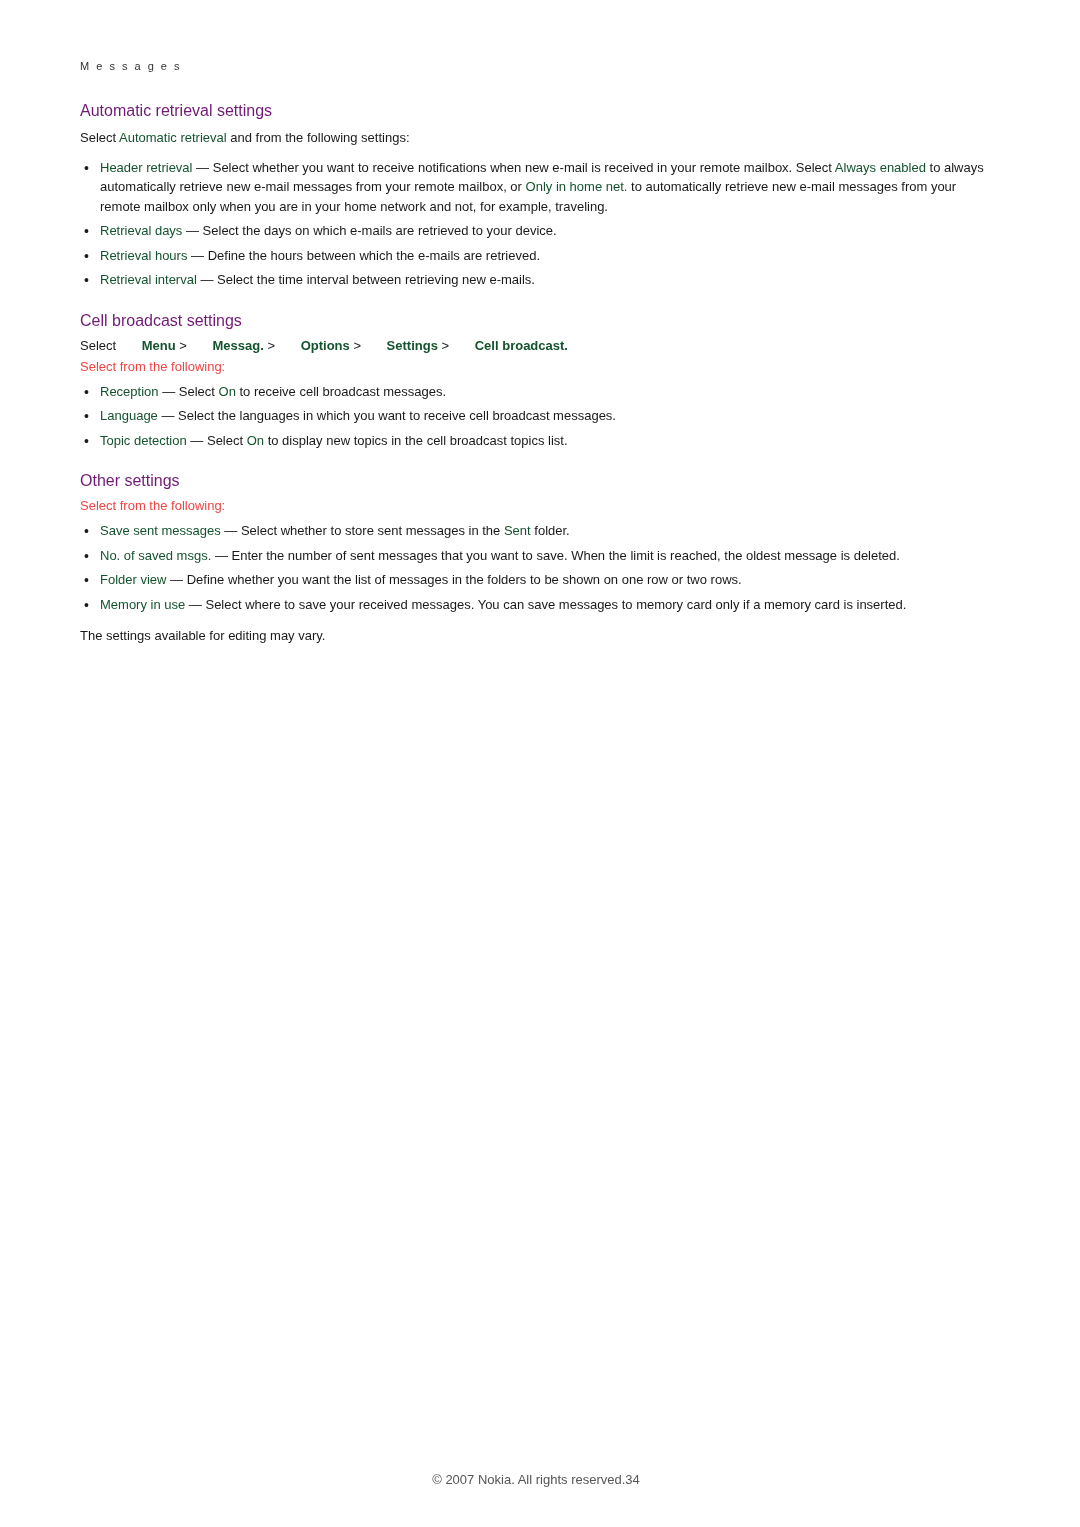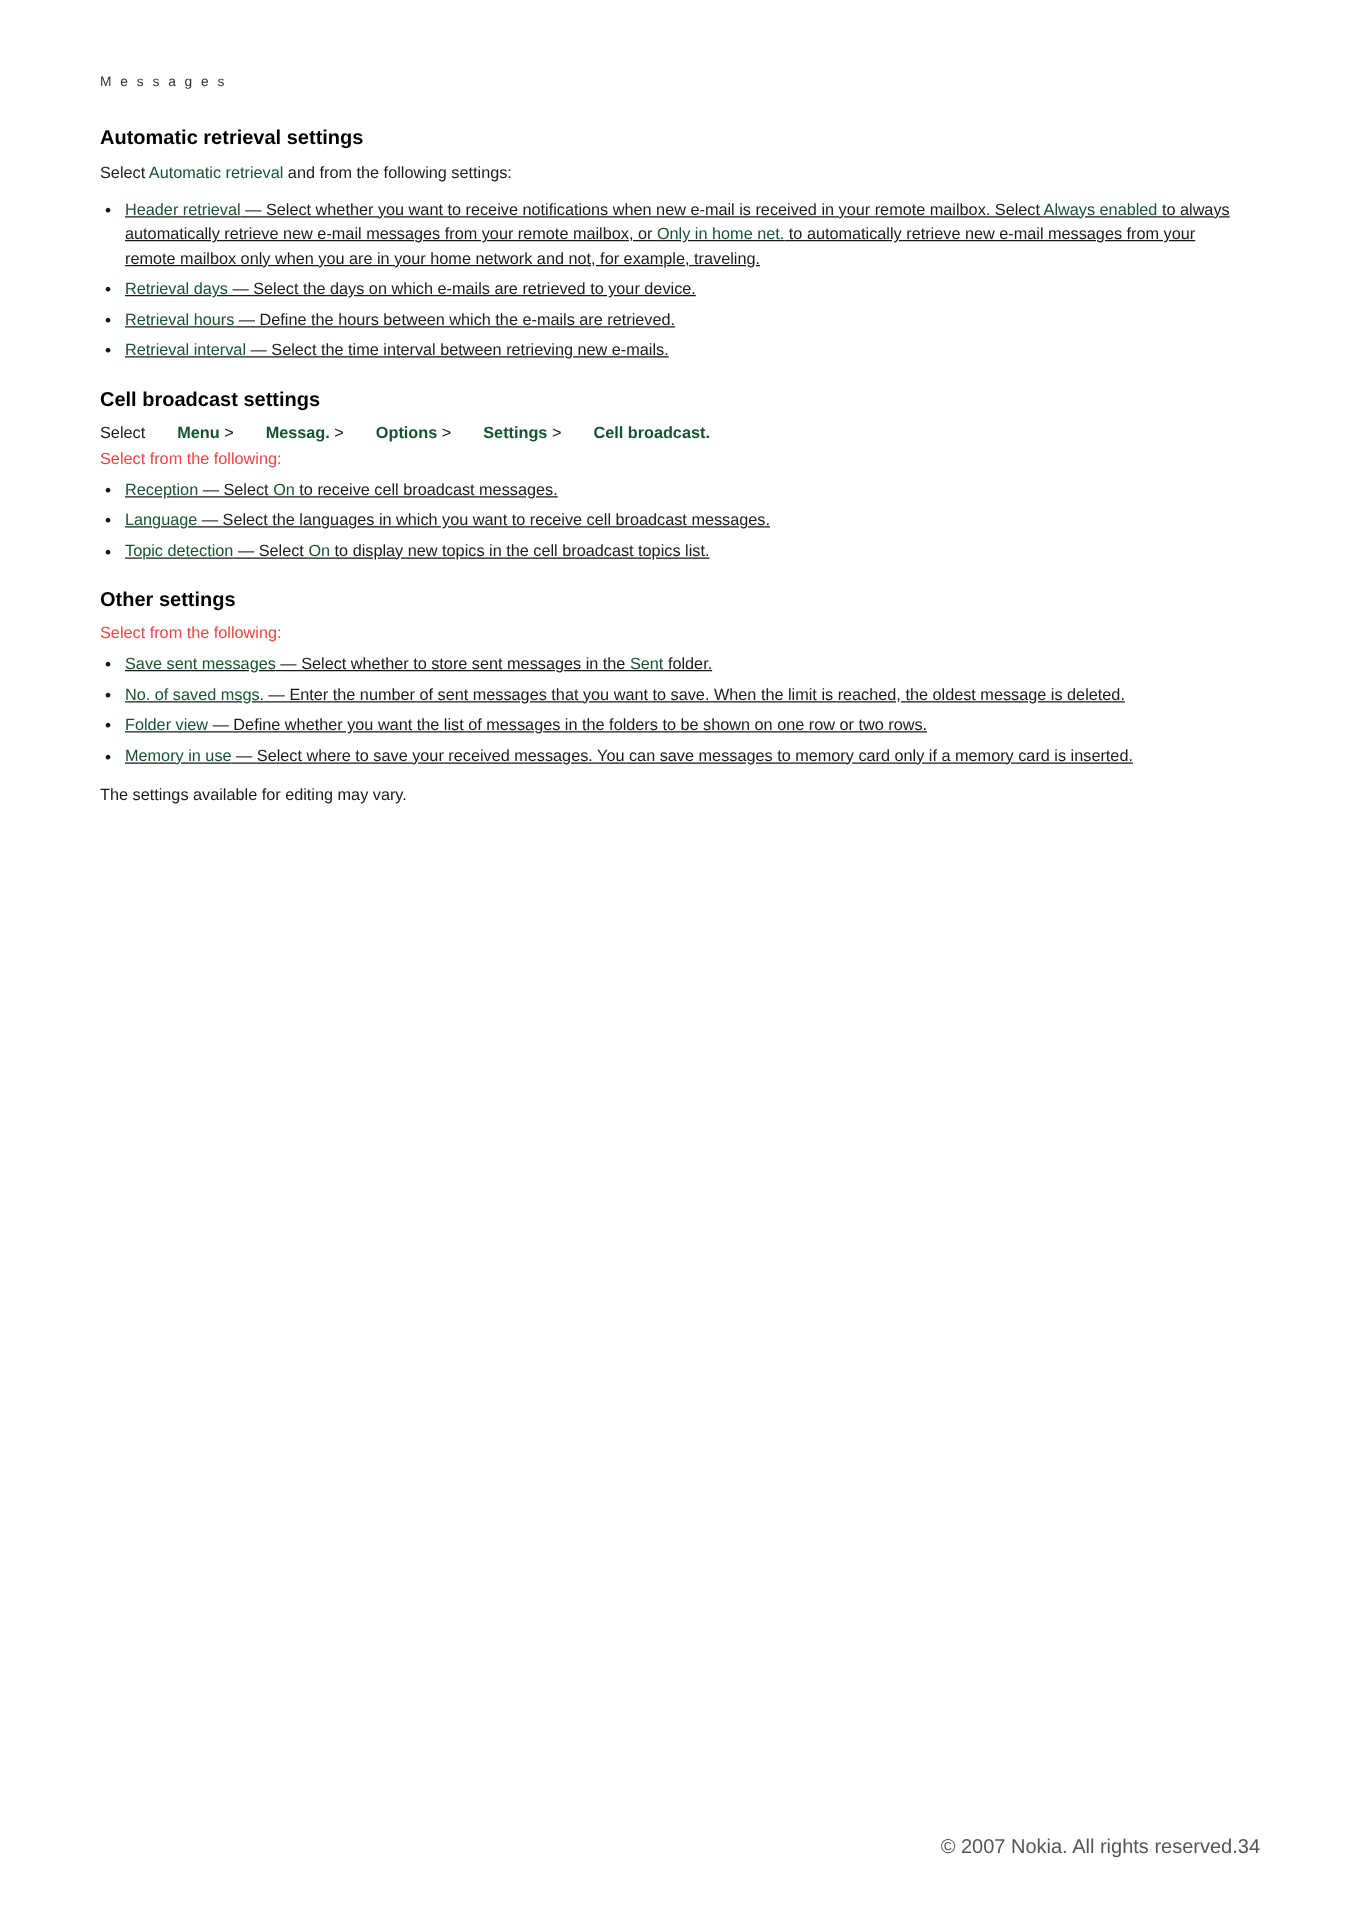--- a/index.html
+++ b/index.html
@@ -26,43 +26,42 @@
     .page-header {
       font-size: 11px;
       letter-spacing: 2px;
       color: #333;
       margin-bottom: 30px;
       font-weight: normal;
     }
 
     .section-title {
       font-size: 16px;
-      font-weight: bold;
-      color: #000000;
+      font-weight: normal;
+      color: #701a75;
       margin-bottom: 8px;
       margin-top: 0;
     }
 
     .section-intro {
       font-size: 13px;
       color: #1a1a1a;
       margin-bottom: 10px;
       line-height: 1.5;
     }
 
     .link-blue {
       color: #14532d;
       text-decoration: none;
     }
 
     .bullet-list {
       list-style: none;
       margin: 0 0 12px 0;
       padding: 0;
-      text-decoration: underline;
     }
 
     .bullet-list li {
       padding-left: 20px;
       position: relative;
       margin-bottom: 5px;
       font-size: 13px;
       line-height: 1.5;
       color: #1a1a1a;
     }
@@ -94,24 +93,24 @@
     .select-label {
       font-size: 13px;
       color: #ef4444;
       margin-bottom: 8px;
     }
 
     .footer {
       position: absolute;
       bottom: 40px;
       left: 80px;
-      right: 72px;
+      right: 88px;
       display: flex;
-      justify-content: flex-end;
-      font-size: 16px;
+      justify-content: center;
+      font-size: 13px;
       color: #555;
     }
 
     .closing-note {
       font-size: 13px;
       color: #1a1a1a;
       margin-top: 4px;
       line-height: 1.5;
     }
   </style>

